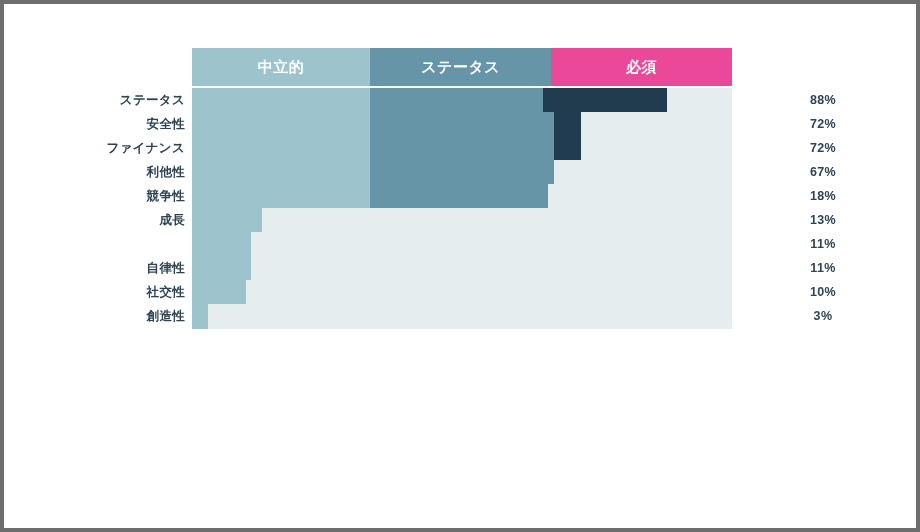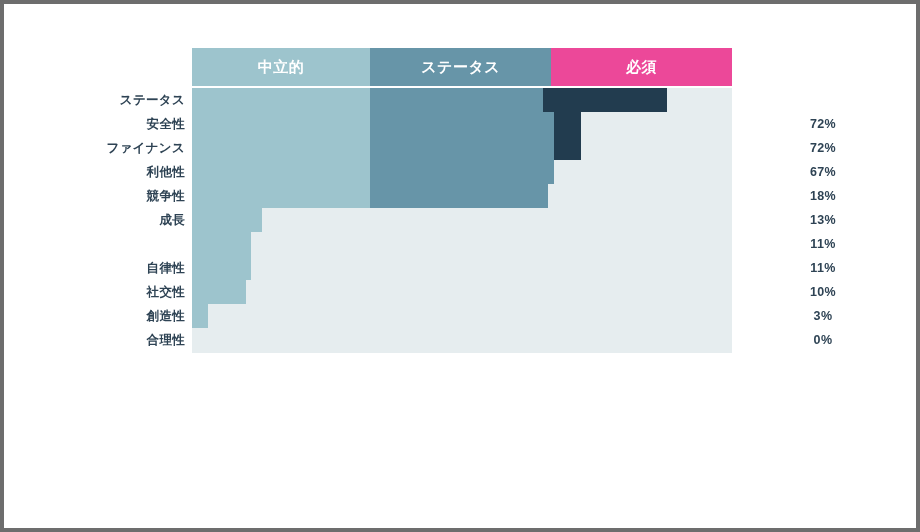--- a/index.html
+++ b/index.html
@@ -126,20 +126,21 @@
     </div>
 
     <div class="rows">
         <div class="row">
           <div class="row-label">ステータス</div>
           <div class="bar-track">
             <div class="seg c0" style="left: 0%; width: 33%;"></div>
             <div class="seg c1" style="left: 33%; width: 32%;"></div>
             <div class="seg c2" style="left: 65%; width: 23%;"></div>
           </div>
+          <div class="row-value">88%</div>
         </div>
         <div class="row">
           <div class="row-label">安全性</div>
           <div class="bar-track">
             <div class="seg c0" style="left: 0%; width: 33%;"></div>
             <div class="seg c1" style="left: 33%; width: 34%;"></div>
             <div class="seg c2" style="left: 67%; width: 5%;"></div>
           </div>
           <div class="row-value">72%</div>
         </div>
@@ -195,21 +196,16 @@
           </div>
           <div class="row-value">10%</div>
         </div>
         <div class="row">
           <div class="row-label">創造性</div>
           <div class="bar-track">
             <div class="seg c0" style="left: 0%; width: 3%;"></div>
           </div>
           <div class="row-value">3%</div>
         </div>
-        <div class="row">
-          <div class="row-label">合理性</div>
-          <div class="bar-track"></div>
-          <div class="row-value">0%</div>
-        </div>
       </div>
 
   </div>
 </div>
 
 </body></html>

